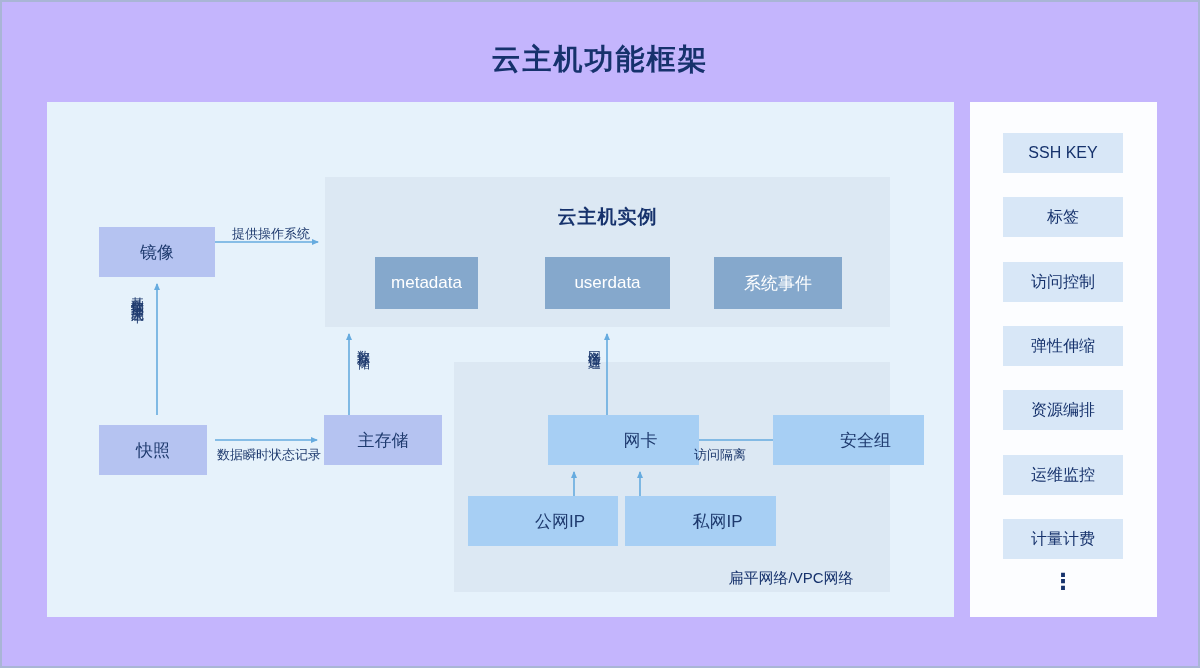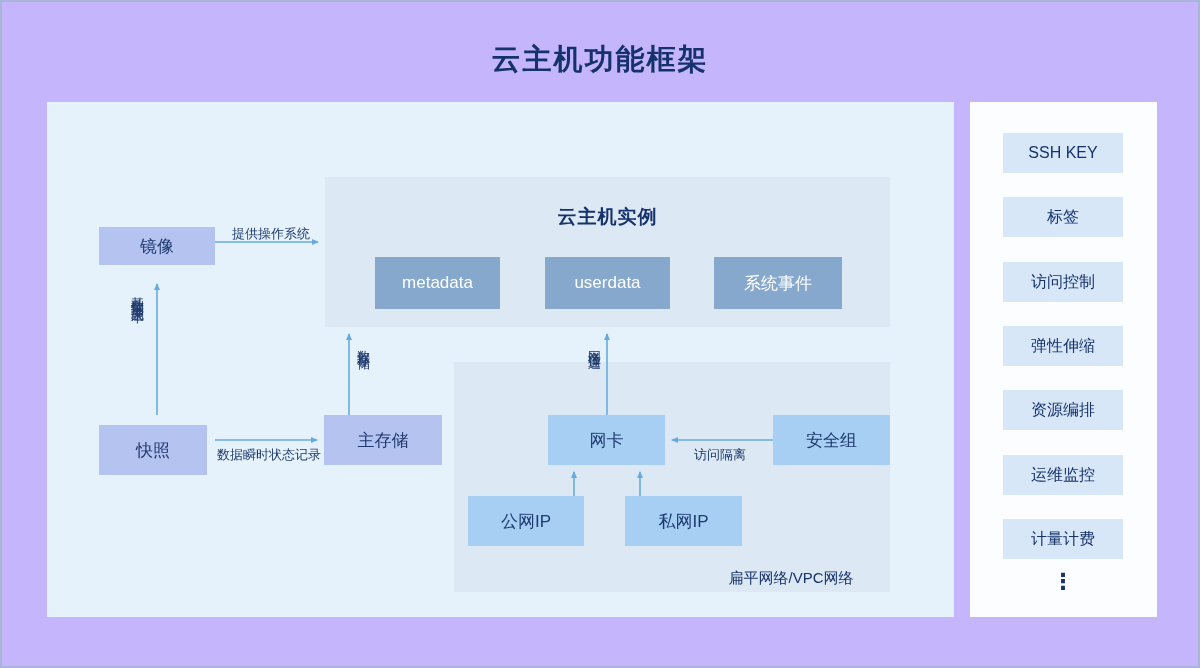--- a/index.html
+++ b/index.html
@@ -8,21 +8,21 @@
   .title{position:absolute;left:0;top:38px;width:100%;text-align:center;font-size:29px;font-weight:bold;color:#16326c;letter-spacing:2px;}
   .panel{position:absolute;}
   .main-panel{left:45px;top:100px;width:907px;height:515px;background:#e6f2fb;}
   .instance-panel{left:323px;top:175px;width:565px;height:150px;background:#dce8f3;}
   .network-panel{left:452px;top:360px;width:436px;height:230px;background:#dce8f3;}
   .sidebar{left:968px;top:100px;width:187px;height:515px;background:#fcfdff;}
   .inst-title{position:absolute;left:323px;top:202px;width:565px;text-align:center;font-size:19px;font-weight:bold;color:#16326c;letter-spacing:1px;}
   .node{position:absolute;display:flex;align-items:center;justify-content:center;font-size:17px;color:#1e3a6e;}
   .node.periwinkle{background:#b5c3f1;}
   .node.steel{background:#85a8cc;color:#ffffff;}
-  .node.lightblue{background:#a7cff4;}
+  .node.lightblue{background:#a7cff4;padding-left:34px;}
   .edge-label{position:absolute;font-size:13px;color:#1e3a6e;text-align:center;}
   .v-label{writing-mode:vertical-rl;text-orientation:upright;letter-spacing:2px;line-height:16px;}
   .net-label{position:absolute;left:700px;top:567px;width:178px;text-align:center;font-size:15px;color:#16326c;}
   .side-btn{position:absolute;left:1001px;width:120px;height:40px;background:#d8e7f7;display:flex;align-items:center;justify-content:center;font-size:16px;color:#16326c;}
   .dots{position:absolute;left:1001px;top:567px;width:120px;text-align:center;font-size:22px;font-weight:bold;color:#16326c;}
   svg.overlay{position:absolute;left:0;top:0;pointer-events:none;}
 </style>
 </head>
 <body>
 
@@ -47,25 +47,25 @@
       <line x1="213" y1="438" x2="315" y2="438" marker-end="url(#arrow)"></line>
       <line x1="347" y1="413" x2="347" y2="332" marker-end="url(#arrow)"></line>
       <line x1="605" y1="413" x2="605" y2="332" marker-end="url(#arrow)"></line>
       <line x1="771" y1="438" x2="670" y2="438" marker-end="url(#arrow)"></line>
       <line x1="572" y1="494" x2="572" y2="470" marker-end="url(#arrow)"></line>
       <line x1="638" y1="494" x2="638" y2="470" marker-end="url(#arrow)"></line>
     </g>
   </svg>
 
   <div class="inst-title">云主机实例</div>
-  <div class="node steel" style="left:373px;top:255px;width:125px;height:52px;">metadata</div>
+  <div class="node steel" style="left:373px;top:255px;width:103px;height:52px;">metadata</div>
   <div class="node steel" style="left:543px;top:255px;width:125px;height:52px;">userdata</div>
   <div class="node steel" style="left:712px;top:255px;width:128px;height:52px;">系统事件</div>
 
-  <div class="node periwinkle" style="left:97px;top:225px;width:116px;height:38px;">镜像</div>
+  <div class="node periwinkle" style="left:97px;top:225px;width:116px;height:50px;">镜像</div>
   <div class="node periwinkle" style="left:97px;top:413px;width:108px;height:50px;margin-top:10px;">快照</div>
   <div class="node periwinkle" style="left:322px;top:413px;width:118px;height:50px;">主存储</div>
 
   <div class="node lightblue" style="left:546px;top:413px;width:117px;height:50px;">网卡</div>
   <div class="node lightblue" style="left:771px;top:413px;width:117px;height:50px;">安全组</div>
   <div class="node lightblue" style="left:466px;top:494px;width:116px;height:50px;">公网IP</div>
   <div class="node lightblue" style="left:623px;top:494px;width:117px;height:50px;">私网IP</div>
 
   <div class="net-label">扁平网络/VPC网络</div>
 

